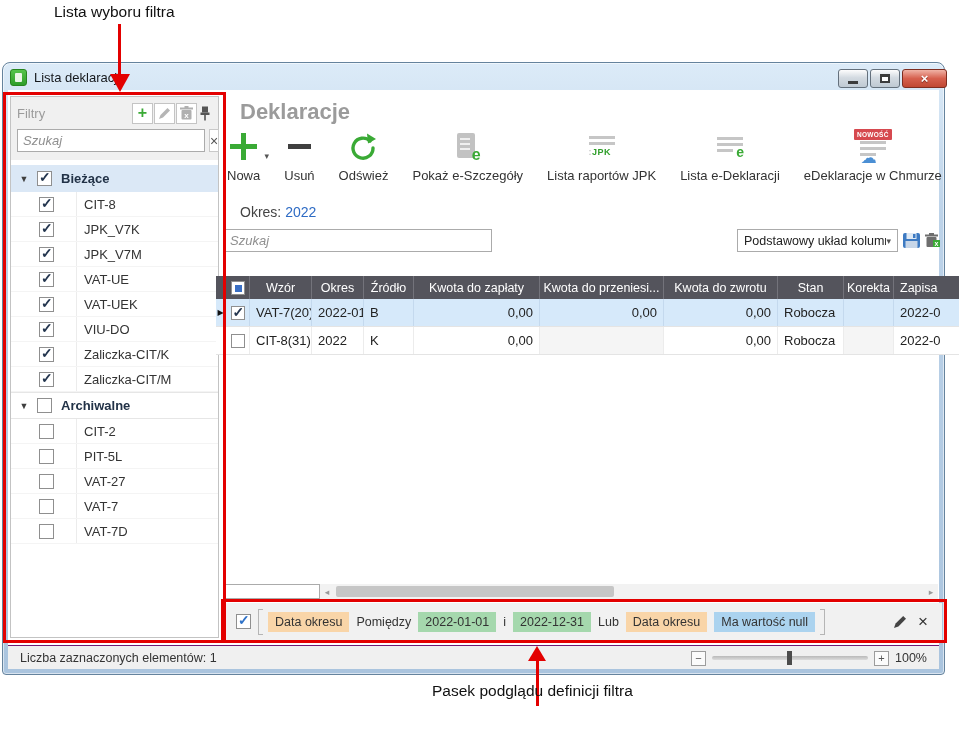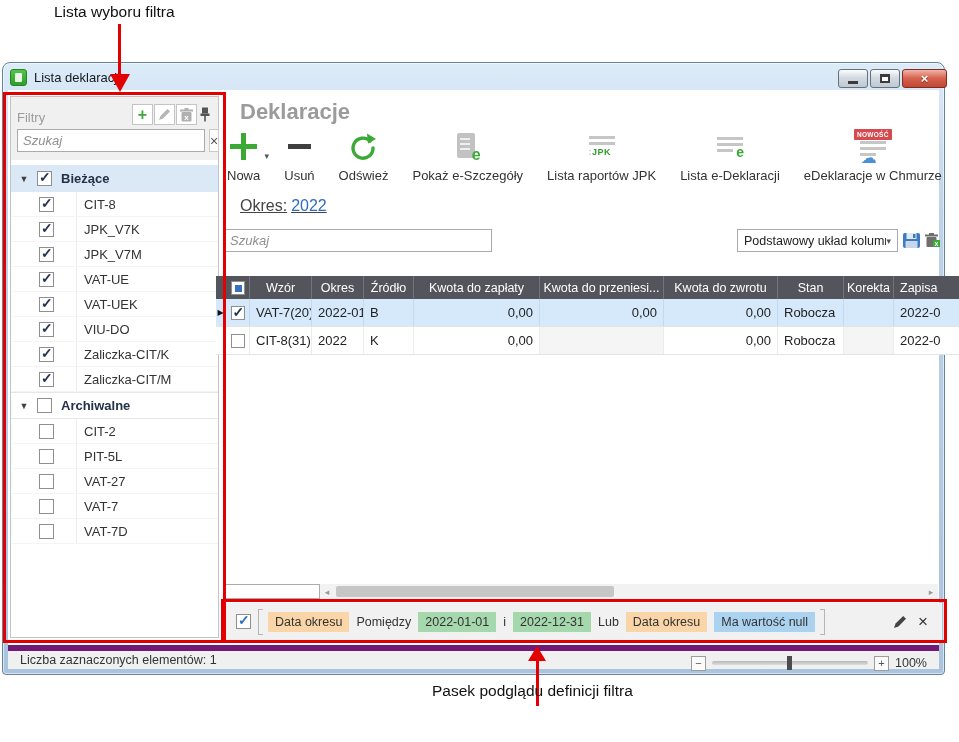--- a/index.html
+++ b/index.html
@@ -22,21 +22,21 @@
   .wbtn.close { width:45px; border:1px solid #7e2d20; background:linear-gradient(#f0b3a6,#d6604e 50%,#c04833); }
   .glyph-min { width:10px; height:3px; background:#3c3c3c; margin-top:7px; }
   .glyph-max { width:10px; height:9px; border:2px solid #3c3c3c; border-top-width:3px; background:#fff; }
   .glyph-close { color:#fff; font-weight:bold; font-size:13px; text-shadow:0 1px 1px #7e2d20; line-height:1; }
 
   .win-body { position:absolute; left:8px; top:90px; width:931px; height:555px; background:#fff; }
 
   
   .fpanel { position:absolute; left:10px; top:96px; width:209px; height:542px; background:#fff; border:1px solid #c3c3c3; font-size:13px; }
   .fp-top { background:#f0f0f0; padding:4px 6px 8px 6px; }
-  .fp-head { display:flex; align-items:flex-end; height:24px; }
+  .fp-head { display:flex; align-items:center; height:24px; }
   .fp-title { color:#9b9b9b; flex:1; }
   .fp-tools { display:flex; align-items:center; gap:1px; }
   .tool-box { width:21px; height:21px; background:#fff; border:1px solid #c4c4c4; display:flex; align-items:center; justify-content:center; }
   .tool-plus { color:#3aaa35; font-size:16px; font-weight:bold; line-height:1; }
   .tool-pin { width:14px; height:21px; display:flex; align-items:center; justify-content:center; }
   .fp-search { display:flex; gap:4px; margin-top:4px; }
   .fp-search input { flex:1; height:23px; border:1px solid #ababab; padding:0 5px; font-size:13px; font-family:"Liberation Sans",sans-serif; }
   input::placeholder { font-style:italic; color:#8f8f8f; }
   .clear-btn { width:26px; height:23px; background:#fff; border:1px solid #c9c9c9; color:#555; font-size:14px; display:flex; align-items:center; justify-content:center; }
 
@@ -72,21 +72,21 @@
   .green-e { position:absolute; right:-2px; bottom:-3px; font-size:16px; font-weight:bold; color:#3aaa35; font-style:normal; line-height:1; }
   .lines-ico { position:relative; width:26px; }
   .lbar { height:3px; background:#c6c6c6; margin-bottom:3px; }
   .jpk-line { font-size:9px; font-weight:bold; line-height:1; letter-spacing:.5px; }
   .jpk-colon { color:#c6c6c6; } .jpk-txt { color:#2f9e2a; }
   .cloud-ico { position:relative; width:26px; margin-top:8px; }
   .nowosc-badge { position:absolute; top:-12px; left:-6px; width:38px; height:11px; background:#d6494f; border-radius:1px;
     color:#fff; font-size:6.5px; font-weight:bold; display:flex; align-items:center; justify-content:center; letter-spacing:.3px; }
   .cloud-glyph { position:absolute; bottom:-7px; left:1px; font-size:16px; color:#4b8fd4; line-height:1; }
 
-  .period { position:absolute; left:240px; top:197px; font-size:16px; color:#444;text-decoration:underline; }
+  .period { position:absolute; left:240px; top:204px; font-size:14px; color:#444; }
   .period a { color:#2e6bc4; text-decoration:none; margin-left:4px; }
 
   .grid-search { position:absolute; left:224px; top:229px; width:268px; height:23px; border:1px solid #ababab; padding:0 5px; font-size:13px; font-family:"Liberation Sans",sans-serif; }
   .layout-cluster { position:absolute; left:737px; top:229px; display:flex; align-items:center; gap:5px; }
   .layout-select { width:161px; height:23px; background:#fff; border:1px solid #ababab; display:flex; align-items:center; padding:0 6px; font-size:12.5px; color:#222; }
   .layout-select .lbl { flex:1; white-space:nowrap; overflow:hidden; }
   .sel-caret { font-size:9px; color:#555; }
 
   
   .grid { position:absolute; left:216px; top:258px; width:840px; font-size:13px;margin-top:18px; }
@@ -122,21 +122,21 @@
   .bracket.r { border-left:none; margin-left:-2px; }
   .tok { padding:3px 7px; white-space:nowrap; }
   .tok.field { background:#f9d5a8; }
   .tok.value { background:#a5d8ad; }
   .tok.function { background:#abd3ef; }
   .tok.operator { padding:3px 0; }
   .fbar-spacer { flex:1; }
   .fbar-x { font-size:17px; color:#333; line-height:1; padding:0 4px; }
 
   
-  .statusbar { position:absolute; left:8px; top:645px; width:931px; height:24px; background:#f0f0f0; border-top:6px solid #701a75;
+  .statusbar { position:absolute; left:8px; top:645px; width:931px; height:24px; background:#f0f0f0; border-top:1px solid #701a75;
     display:flex; align-items:center; font-size:12.5px; color:#333; padding:0 12px; }
   .zoom-cluster { position:absolute; right:12px; top:0; height:24px; display:flex; align-items:center; gap:6px; }
   .zbtn { width:15px; height:15px; border:1px solid #9c9c9c; background:#fbfbfb; color:#555; font-size:11px; line-height:12px; text-align:center; }
   .ztrack { position:relative; width:156px; height:4px; background:linear-gradient(#b9b9b9,#dcdcdc); border-radius:2px; }
   .zthumb { position:absolute; left:48%; top:-5px; width:5px; height:14px; background:#4c4c4c; }
   .zoom-label { color:#333; }
 
   
   .ann { position:absolute; pointer-events:none; }
   .ann-text { font-size:15.5px; color:#111; white-space:nowrap; }

